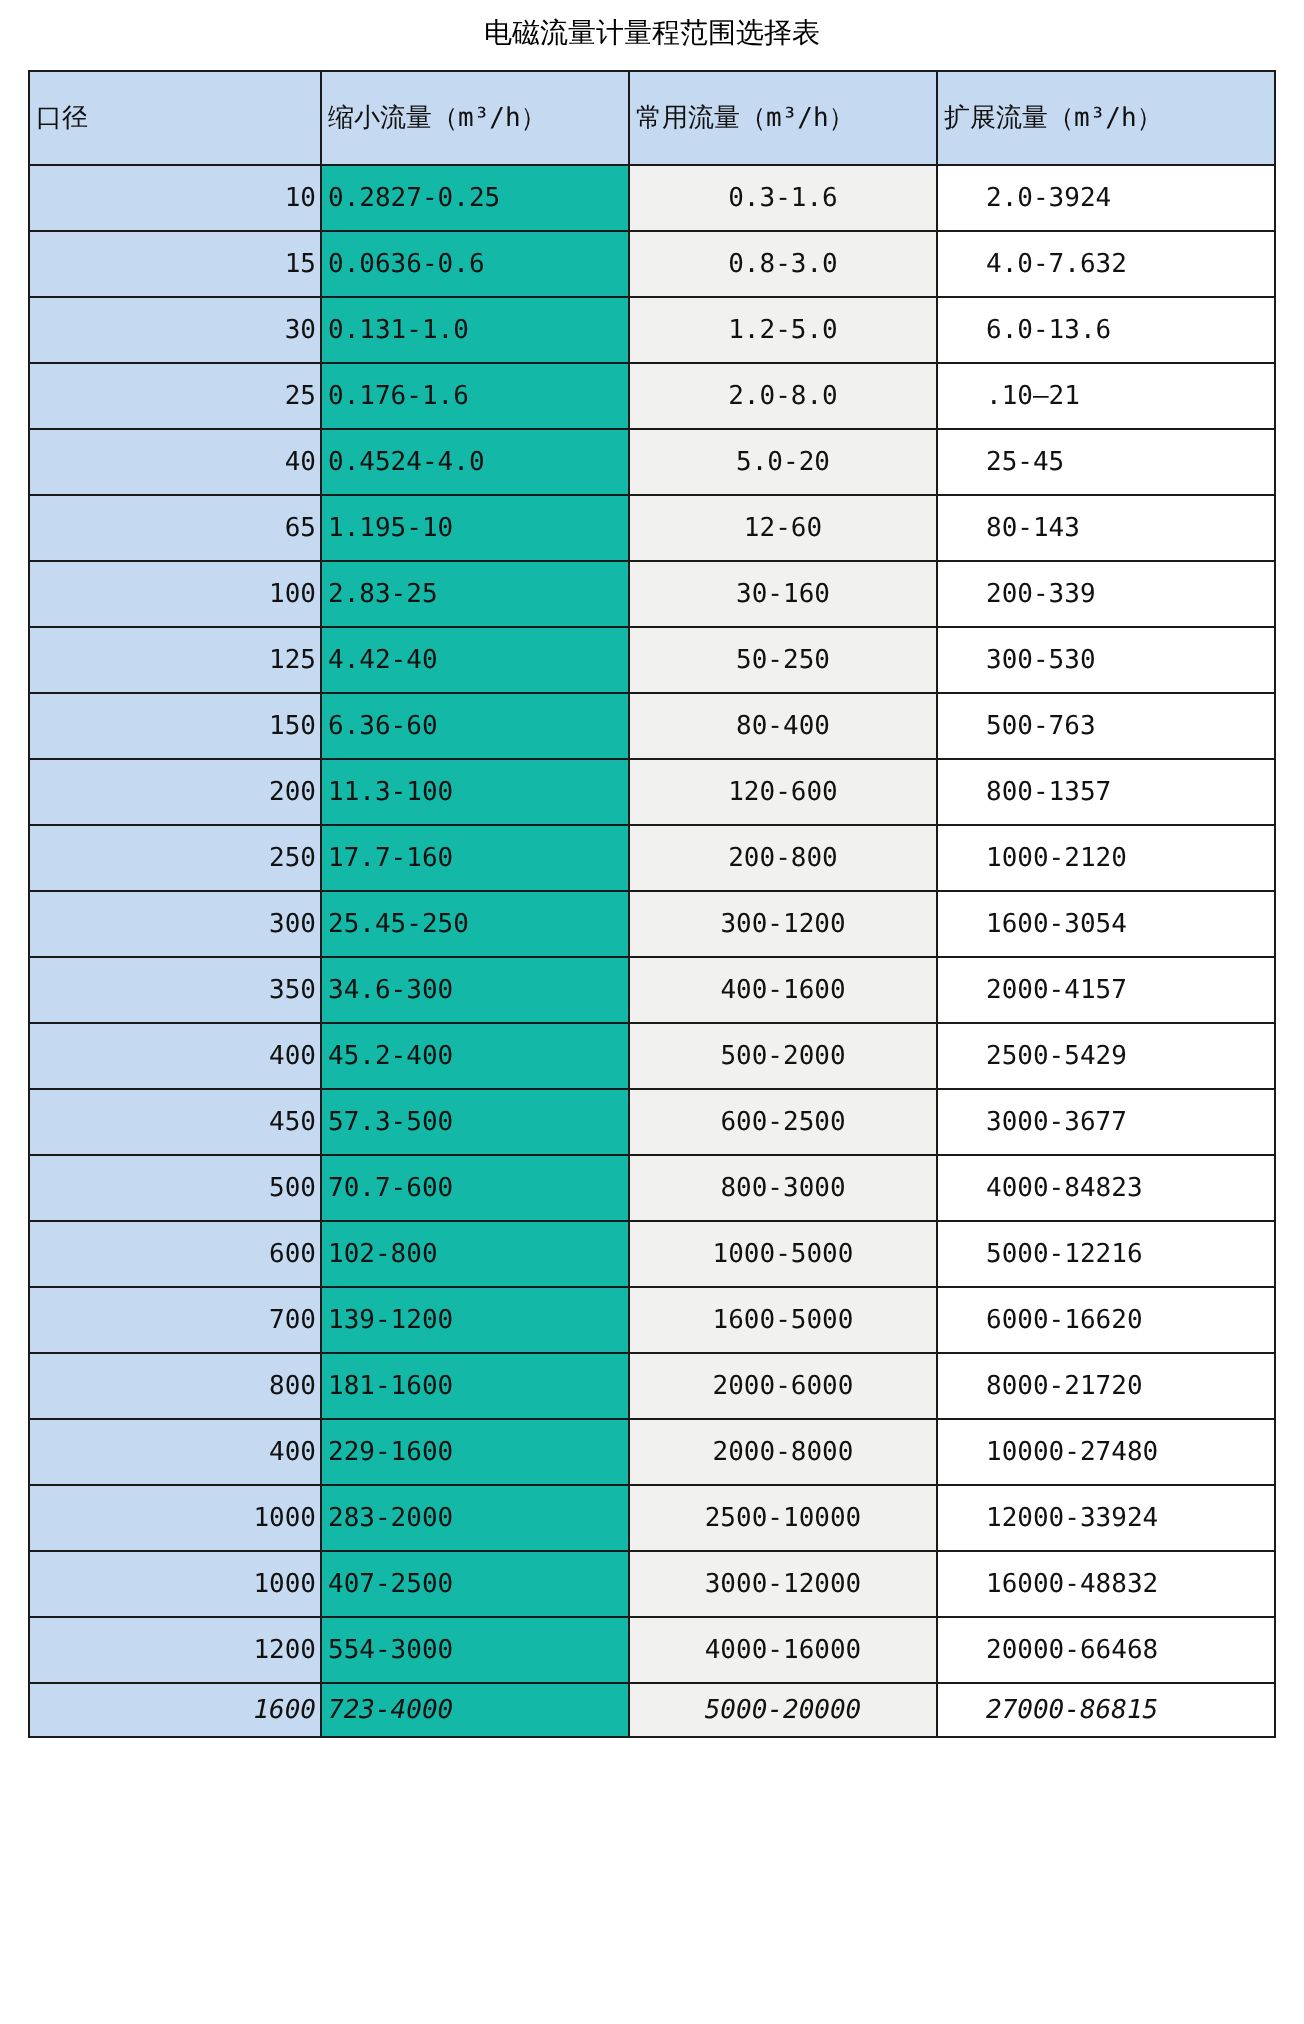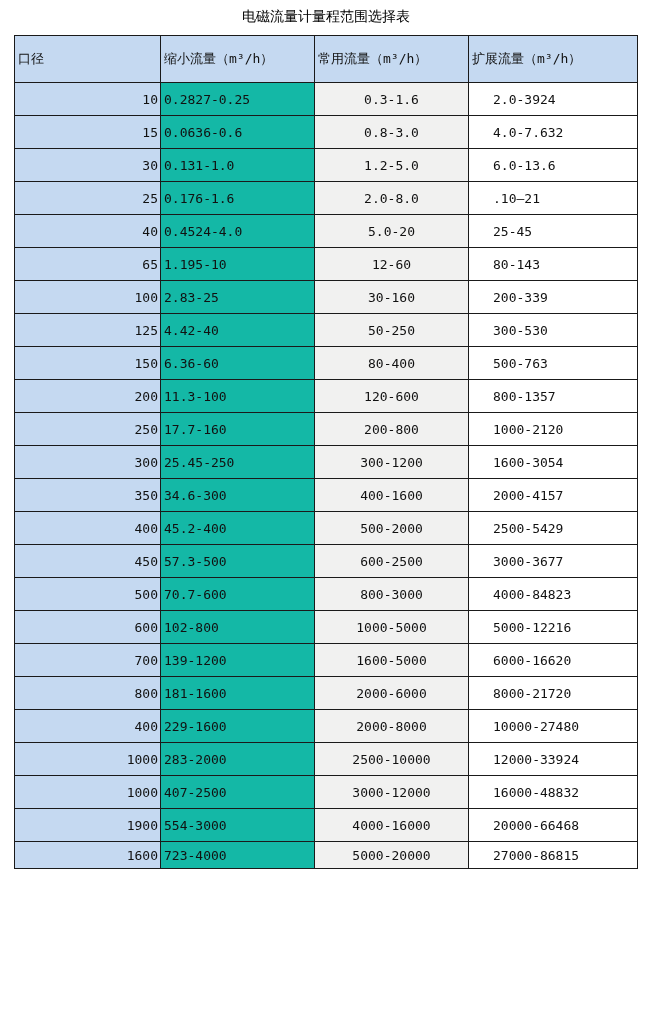--- a/index.html
+++ b/index.html
@@ -46,21 +46,21 @@
     white-space: nowrap;
     vertical-align: middle;
   }
   .range-table th {
     height: 47px;
     background: var(--blue);
     text-align: left;
     font-size: 13px;
   }
   .range-table td { height: 33px; }
-  .range-table tr:last-child td { height: 27px; }
+  .range-table tr:last-child td { height: 27px; font-style: italic; }
   
   .range-table td.col0 { background: var(--blue); text-align: right; padding-right: 2px; }
   .range-table td.col1 { background: #14b8a6; text-align: left; }
   .range-table td.col2 { background: var(--gray); text-align: center; }
   .range-table td.col3 { background: #ffffff; text-align: left; padding-left: 24px; }
 </style>
 </head>
 <body>
 
 <div class="page">
@@ -208,21 +208,21 @@
           <td class="col2">2500-10000</td>
           <td class="col3">12000-33924</td>
         </tr>
         <tr>
           <td class="col0">1000</td>
           <td class="col1">407-2500</td>
           <td class="col2">3000-12000</td>
           <td class="col3">16000-48832</td>
         </tr>
         <tr>
-          <td class="col0">1900</td>
+          <td class="col0">1200</td>
           <td class="col1">554-3000</td>
           <td class="col2">4000-16000</td>
           <td class="col3">20000-66468</td>
         </tr>
         <tr>
           <td class="col0">1600</td>
           <td class="col1">723-4000</td>
           <td class="col2">5000-20000</td>
           <td class="col3">27000-86815</td>
         </tr>

